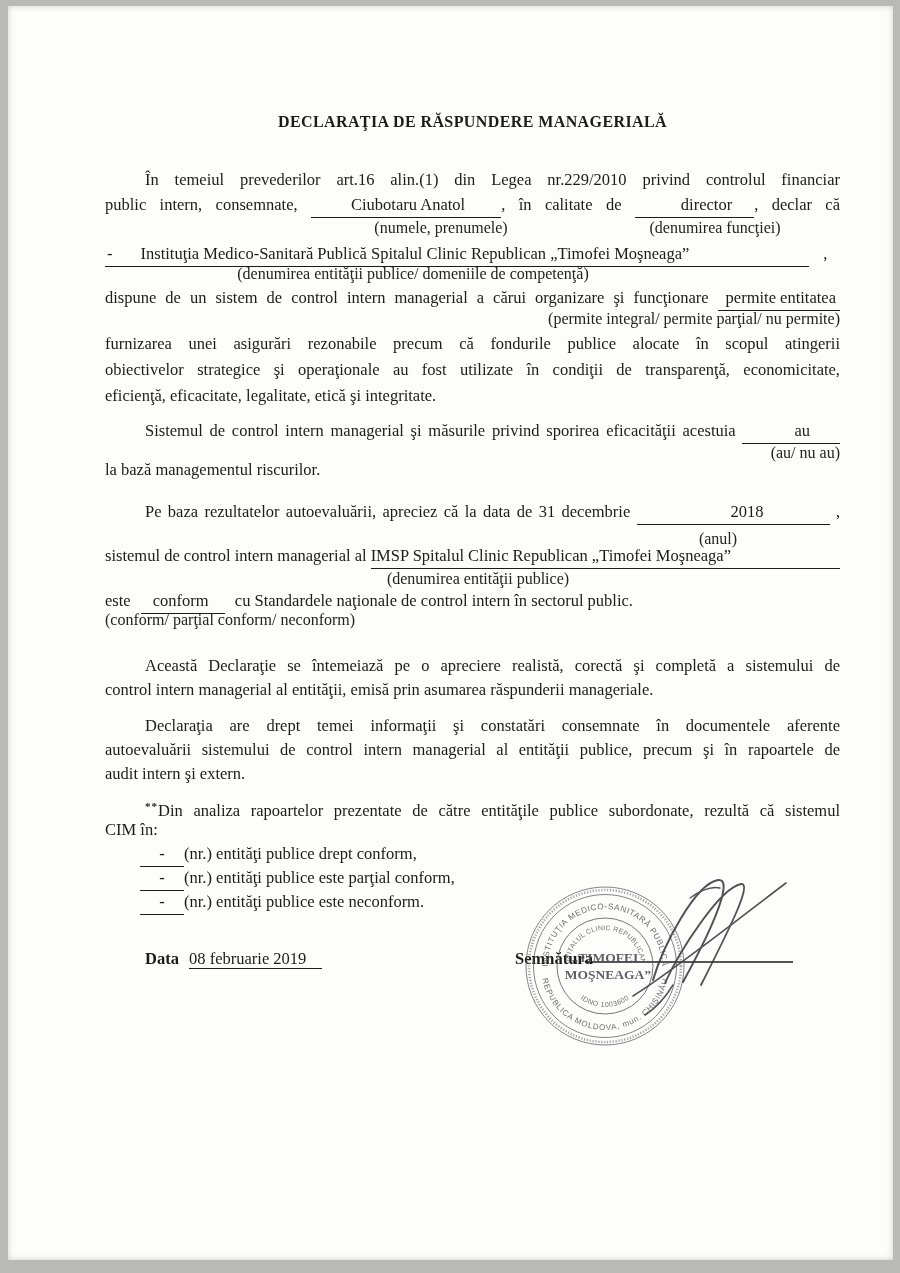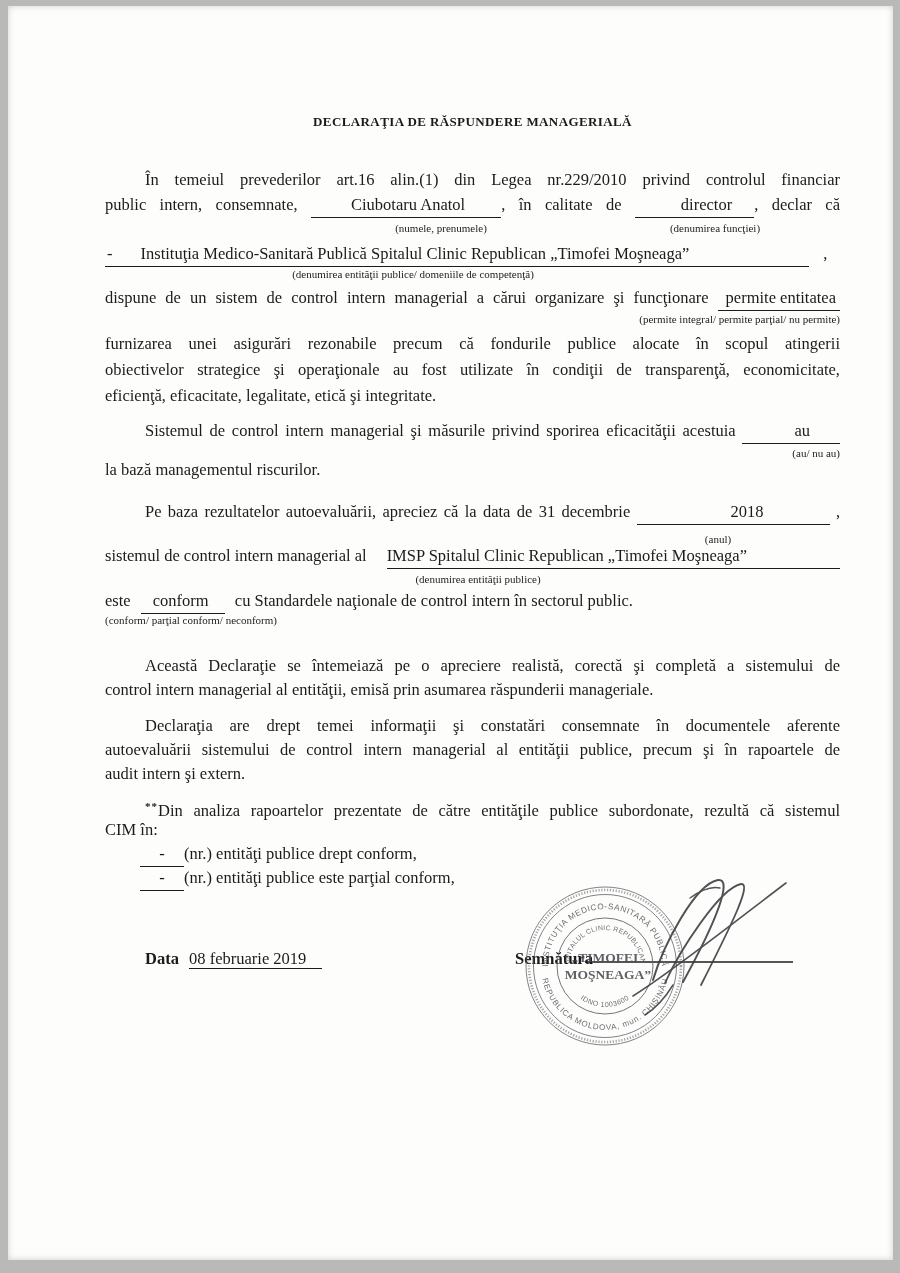--- a/index.html
+++ b/index.html
@@ -13,29 +13,29 @@
   .paper{
     position:absolute;left:8px;top:6px;right:7px;bottom:13px;
     background:#fdfdfc;
     box-shadow:inset 0 0 6px rgba(120,120,118,.35);
   }
   .ln{
     position:absolute;left:97px;width:735px;
     font-size:16.5px;line-height:24px;white-space:nowrap;
   }
   .just{white-space:normal;text-align:justify;text-align-last:justify;}
-  .title{font-weight:bold;font-size:13px;text-align:center;text-align-last:center;letter-spacing:.4px;white-space:nowrap;}
+  .title{font-weight:bold;font-size:16px;text-align:center;text-align-last:center;letter-spacing:.4px;white-space:nowrap;}
   .indent{text-indent:40px;}
-  .small{font-size:11px;line-height:14px;color:#222;}
+  .small{font-size:16px;line-height:14px;color:#222;}
   .blank{border-bottom:1.2px solid #1b1b1b;display:inline-block;}
   .u{border-bottom:1.2px solid #1b1b1b;}
   .entity-line{display:inline-block;width:704px;border-bottom:1.2px solid #1b1b1b;}
   .entity-line .dash{display:inline-block;margin-left:2px;margin-right:28px;}
   .fillrow{display:flex;white-space:nowrap;}
-  .fillgrow{flex:1 1 auto;border-bottom:1.2px solid #1b1b1b;margin-left:20px;}
+  .fillgrow{flex:1 1 auto;border-bottom:1.2px solid #1b1b1b;margin-left:4px;}
   .dashblank{display:inline-block;width:44px;text-align:center;border-bottom:1.2px solid #1b1b1b;}
   sup.ast{font-size:11px;font-weight:bold;vertical-align:6px;letter-spacing:1px;}
   .bold{font-weight:bold;}
   .cpos{position:absolute;transform:translateX(-50%);}
   .rpos{position:absolute;right:0;}
   .stamp-svg{position:absolute;left:497px;top:852px;pointer-events:none;}
   .nota{font-size:14.5px;}
 </style>
 </head>
 <body>
@@ -121,20 +121,23 @@
 
   <div class="ln" style="top:756px">audit intern şi extern.</div>
   <div class="ln" style="top:812px">CIM în:</div>
 
   <div class="ln" style="top:836px;left:132px">
     <span class="dashblank">-</span><span>(nr.) entităţi publice drept conform,</span>
   </div>
   <div class="ln" style="top:860px;left:132px">
     <span class="dashblank">-</span><span>(nr.) entităţi publice este parţial conform,</span>
   </div>
+  <div class="ln" style="top:884px;left:132px">
+    <span class="dashblank">-</span><span>(nr.) entităţi publice este neconform.</span>
+  </div>
 
   <div class="ln" style="top:941px">
     <span class="bold" style="margin-left:40px">Data</span>
     <span class="u" style="margin-left:6px;padding-right:16px">08 februarie 2019</span>
     <span class="bold" style="position:absolute;left:410px">Semnătura</span>
   </div>
 
 
   <svg class="stamp-svg" width="320" height="212" viewBox="0 0 320 212">
     <defs>

